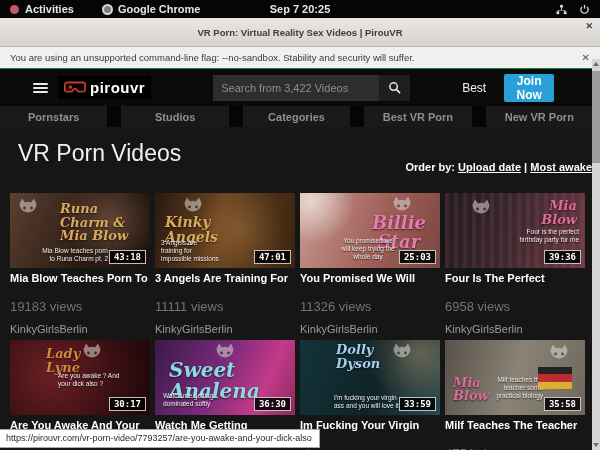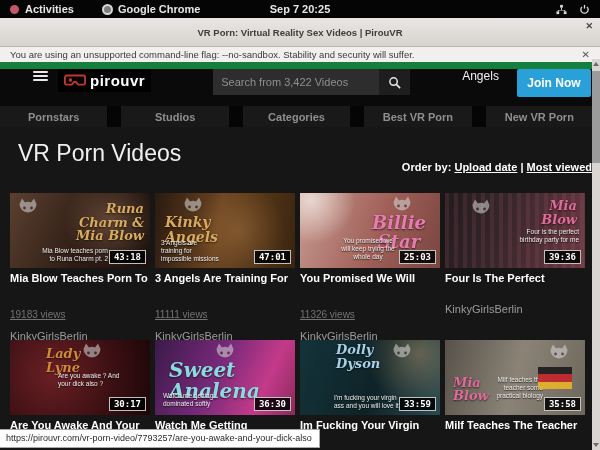--- a/index.html
+++ b/index.html
@@ -18,59 +18,59 @@
   .sysbar .sysicons { margin-left:auto; display:flex; align-items:center; gap:12px; padding-right:10px; z-index:2; }
   .sysbar svg { display:block; }
 
   
   .titlebar { height:29px; background:linear-gradient(#e9e6e3,#d7d3cf); border-bottom:1px solid #b9b5b1;
     display:flex; align-items:center; justify-content:center; position:relative;
     font-size:9.5px; font-weight:bold; color:#3c3c3c; }
   .titlebar .win-close { position:absolute; right:7px; top:3px; font-size:9px; color:#444; cursor:default; }
 
   
-  .warnbar { height:22px; background:#f1f0ef; border-bottom:7px solid #15803d; display:flex;
+  .warnbar { height:22px; background:#f1f0ef; border-bottom:1px solid #15803d; display:flex;
     align-items:center; font-size:9.5px; color:#3a3a3a; padding:0 10px; }
   .warnbar .warn-close { margin-left:auto; color:#555; font-size:10px; }
 
   
-  .sitehead { height:37px; background:#0a0a0a; display:flex; align-items:flex-start; position:relative; }
+  .sitehead { height:37px; background:#0a0a0a; display:flex; align-items:center; position:relative; }
   .hamburger { width:15px; margin-left:33px; cursor:pointer; }
   .hamburger span { display:block; height:2px; background:#e8e8e8; margin:2px 0; border-radius:1px; }
   .logo { display:flex; align-items:center; margin-left:10px; background:#000; padding:3px 6px; }
   .logo svg { margin-right:4px; }
   .logo .logo-text { color:#fff; font-weight:bold; font-size:15px; letter-spacing:.5px; }
   .searchwrap { display:flex; margin-left:62px; }
   .searchwrap input { width:166px; height:26px; background:#2d2d2d; border:none; color:#a5a5a5;
     font-size:11px; padding:0 8px; outline:none; font-family:"Liberation Sans",sans-serif; }
   .searchwrap input::placeholder { color:#8f8f8f; }
   .search-btn { width:31px; height:26px; background:#1e1e1e; border:none; display:flex;
     align-items:center; justify-content:center; cursor:pointer; }
   .login { color:#f2f2f2; font-size:12px; margin-left:52px; cursor:pointer; }
-  .join-btn { margin-left:18px; width:74px; height:28px; background:#2aa0d8; color:#fff; border:none;
+  .join-btn { margin-left:18px; width:50px; height:28px; background:#2aa0d8; color:#fff; border:none;
     font-size:12px; font-weight:bold; border-radius:2px; cursor:pointer; font-family:"Liberation Sans",sans-serif; }
 
   
   .menubar { height:21px; background:#050505; display:flex; gap:14px; padding-right:7px; }
   .menu-item { flex:1; background:#191919; color:#8f8f8f; font-size:11px; font-weight:bold;
     display:flex; align-items:center; justify-content:center; cursor:pointer; }
 
   
   .content { position:relative; padding:0 10px; }
   .page-title { margin:12px 0 0 8px; font-size:23px; font-weight:400; color:#f0f0f0; line-height:28px; }
   .orderby { position:absolute; top:22px; right:8px; font-size:11px; font-weight:bold; color:#fff; }
   .orderby a { color:#fff; text-decoration:underline; cursor:pointer; }
 
   .grid { display:grid; grid-template-columns:repeat(4,140px); column-gap:5px; row-gap:0;
     margin-top:26px; }
   .card { width:140px; height:147px; }
   .thumb { position:relative; width:140px; height:75px; overflow:hidden; cursor:pointer; }
   .vtitle { font-size:11px; line-height:20px; font-weight:bold; color:#fff;
     height:26px; overflow:hidden; cursor:pointer; }
-  .vviews { margin-top:15px; font-size:10px; color:#737373; min-height:12px;text-decoration:underline; }
+  .vviews { margin-top:5px; font-size:13px; color:#737373; min-height:12px; }
   .vstudio { margin-top:9px; font-size:11px; color:#9b9b9b; cursor:pointer; }
 
   .dur { position:absolute; right:4px; bottom:4px; background:rgba(0,0,0,.85); color:#fff;
     font-size:9px; font-weight:bold; padding:1px 4px; border:1px solid rgba(255,255,255,.75);
     font-family:"DejaVu Sans Mono",monospace; }
   .vname { position:absolute; font-family:"DejaVu Serif",serif; font-style:italic; font-weight:bold;
     line-height:1.05; text-shadow:0 1px 2px rgba(0,0,0,.6); }
   .vcap { position:absolute; font-size:6.5px; line-height:8px; color:#f0f0f0;
     text-shadow:0 1px 1px rgba(0,0,0,.8); }
   .catlogo { position:absolute; opacity:.55; }
@@ -83,21 +83,21 @@
   .t2 { background:radial-gradient(circle at 8% 10%, rgba(245,238,230,.75), transparent 30%),
         linear-gradient(110deg,#c79a92,#a06058 55%,#7a4540); }
   .t3 { background:repeating-linear-gradient(90deg, rgba(170,95,105,.16) 0 4px, transparent 4px 9px),
         linear-gradient(105deg,#241b1e,#35262b 40%,#563039 75%,#6b3a42); }
   .t4 { background:radial-gradient(circle at 30% 45%, #6a2025, #3a0f12 60%, #1d0608); }
   .t5 { background:linear-gradient(115deg,#3a1a4a,#7a2a7a 45%,#c43a8a 75%,#8a2a5a); }
   .t6 { background:radial-gradient(circle at 85% 18%, rgba(235,185,125,.35), transparent 40%),
         linear-gradient(110deg,#14333a,#0e2328 55%,#2a4a50); }
   .t7 { background:linear-gradient(105deg,#57514a,#8a8376 50%,#6e675c); }
 
-  .t0 .vname { color:#d9a95f; right:6px; top:9px; width:84px; text-align:right; font-size:13px; }
+  .t0 .vname { color:#d9a95f; right:6px; top:9px; width:84px; text-align:left; font-size:13px; }
   .t1 .vname { color:#d9a95f; left:10px; top:22px; width:72px; font-size:14px; }
   .t2 .vname { color:#e87bb0; right:12px; bottom:16px; width:58px; text-align:center; font-size:18px; }
   .t3 .vname { color:#e06a9a; right:8px; top:6px; width:58px; text-align:right; font-size:13px; }
   .t4 .vname { color:#cf8a3a; left:36px; top:7px; width:58px; font-size:13px; }
   .t5 .vname { color:#8adbe0; left:14px; top:20px; width:86px; font-size:20px; }
   .t6 .vname { color:#a8cfe8; left:36px; top:3px; width:70px; font-size:13px; }
   .t7 .vname { color:#e06a9a; left:8px; bottom:12px; width:66px; font-size:13px; }
 
   .t0 .vcap { right:42px; bottom:5px; width:66px; text-align:right; }
   .t1 .vcap { left:6px; bottom:5px; width:58px; }
@@ -186,37 +186,37 @@
     </div>
     <div class="searchwrap">
       <input type="text" placeholder="Search from 3,422 Videos" style="">
       <button class="search-btn">
         <svg width="13" height="13" viewBox="0 0 14 14">
           <circle cx="6" cy="6" r="4" fill="none" stroke="#e8e8e8" stroke-width="1.6"></circle>
           <line x1="9" y1="9" x2="13" y2="13" stroke="#e8e8e8" stroke-width="1.8"></line>
         </svg>
       </button>
     </div>
-    <span class="login">Angels</span>
+    <span class="login">Best</span>
     <button class="join-btn">Join Now</button>
   </div>
 
   <div class="menubar">
     <div class="menu-item">Pornstars</div>
     <div class="menu-item">Studios</div>
     <div class="menu-item">Categories</div>
     <div class="menu-item">Best VR Porn</div>
     <div class="menu-item">New VR Porn</div>
   </div>
 
   <div class="content">
     <h1 class="page-title">VR Porn Videos</h1>
     <div class="orderby">
       <span>Order by:</span>
-      <a>Upload date</a><span> | </span><a>Most viewed</a>
+      <a>Upload date</a><span> | </span><a>Most awake</a>
     </div>
 
     <div class="grid">
         <div class="card">
           <div class="thumb t0">
             <span class="catlogo"><svg width="24" height="20" viewBox="0 0 24 20">
                 <path d="M3.5 7 L6 1.5 L9 5.5 A7.5 7.5 0 0 1 15 5.5 L18 1.5 L20.5 7 A8.5 8.5 0 1 1 3.5 7 Z" fill="#d8d8d8"></path>
                 <circle cx="8.5" cy="11" r="1.4" fill="#3a3a3a"></circle>
                 <circle cx="15.5" cy="11" r="1.4" fill="#3a3a3a"></circle>
               </svg></span>
@@ -263,20 +263,21 @@
             <span class="catlogo"><svg width="24" height="20" viewBox="0 0 24 20">
                 <path d="M3.5 7 L6 1.5 L9 5.5 A7.5 7.5 0 0 1 15 5.5 L18 1.5 L20.5 7 A8.5 8.5 0 1 1 3.5 7 Z" fill="#d8d8d8"></path>
                 <circle cx="8.5" cy="11" r="1.4" fill="#3a3a3a"></circle>
                 <circle cx="15.5" cy="11" r="1.4" fill="#3a3a3a"></circle>
               </svg></span>
             <div class="vname">Mia Blow</div>
             <div class="vcap">Four is the perfect birthday party for me</div>
             <span class="dur">39:36</span>
           </div>
           <div class="vtitle">Four Is The Perfect Birthday Party For Me</div>
+          <div class="vviews">6958 views</div>
           <div class="vstudio">KinkyGirlsBerlin</div>
         </div>
         <div class="card">
           <div class="thumb t4">
             <span class="catlogo"><svg width="24" height="20" viewBox="0 0 24 20">
                 <path d="M3.5 7 L6 1.5 L9 5.5 A7.5 7.5 0 0 1 15 5.5 L18 1.5 L20.5 7 A8.5 8.5 0 1 1 3.5 7 Z" fill="#d8d8d8"></path>
                 <circle cx="8.5" cy="11" r="1.4" fill="#3a3a3a"></circle>
                 <circle cx="15.5" cy="11" r="1.4" fill="#3a3a3a"></circle>
               </svg></span>
             <div class="vname">Lady Lyne</div>

